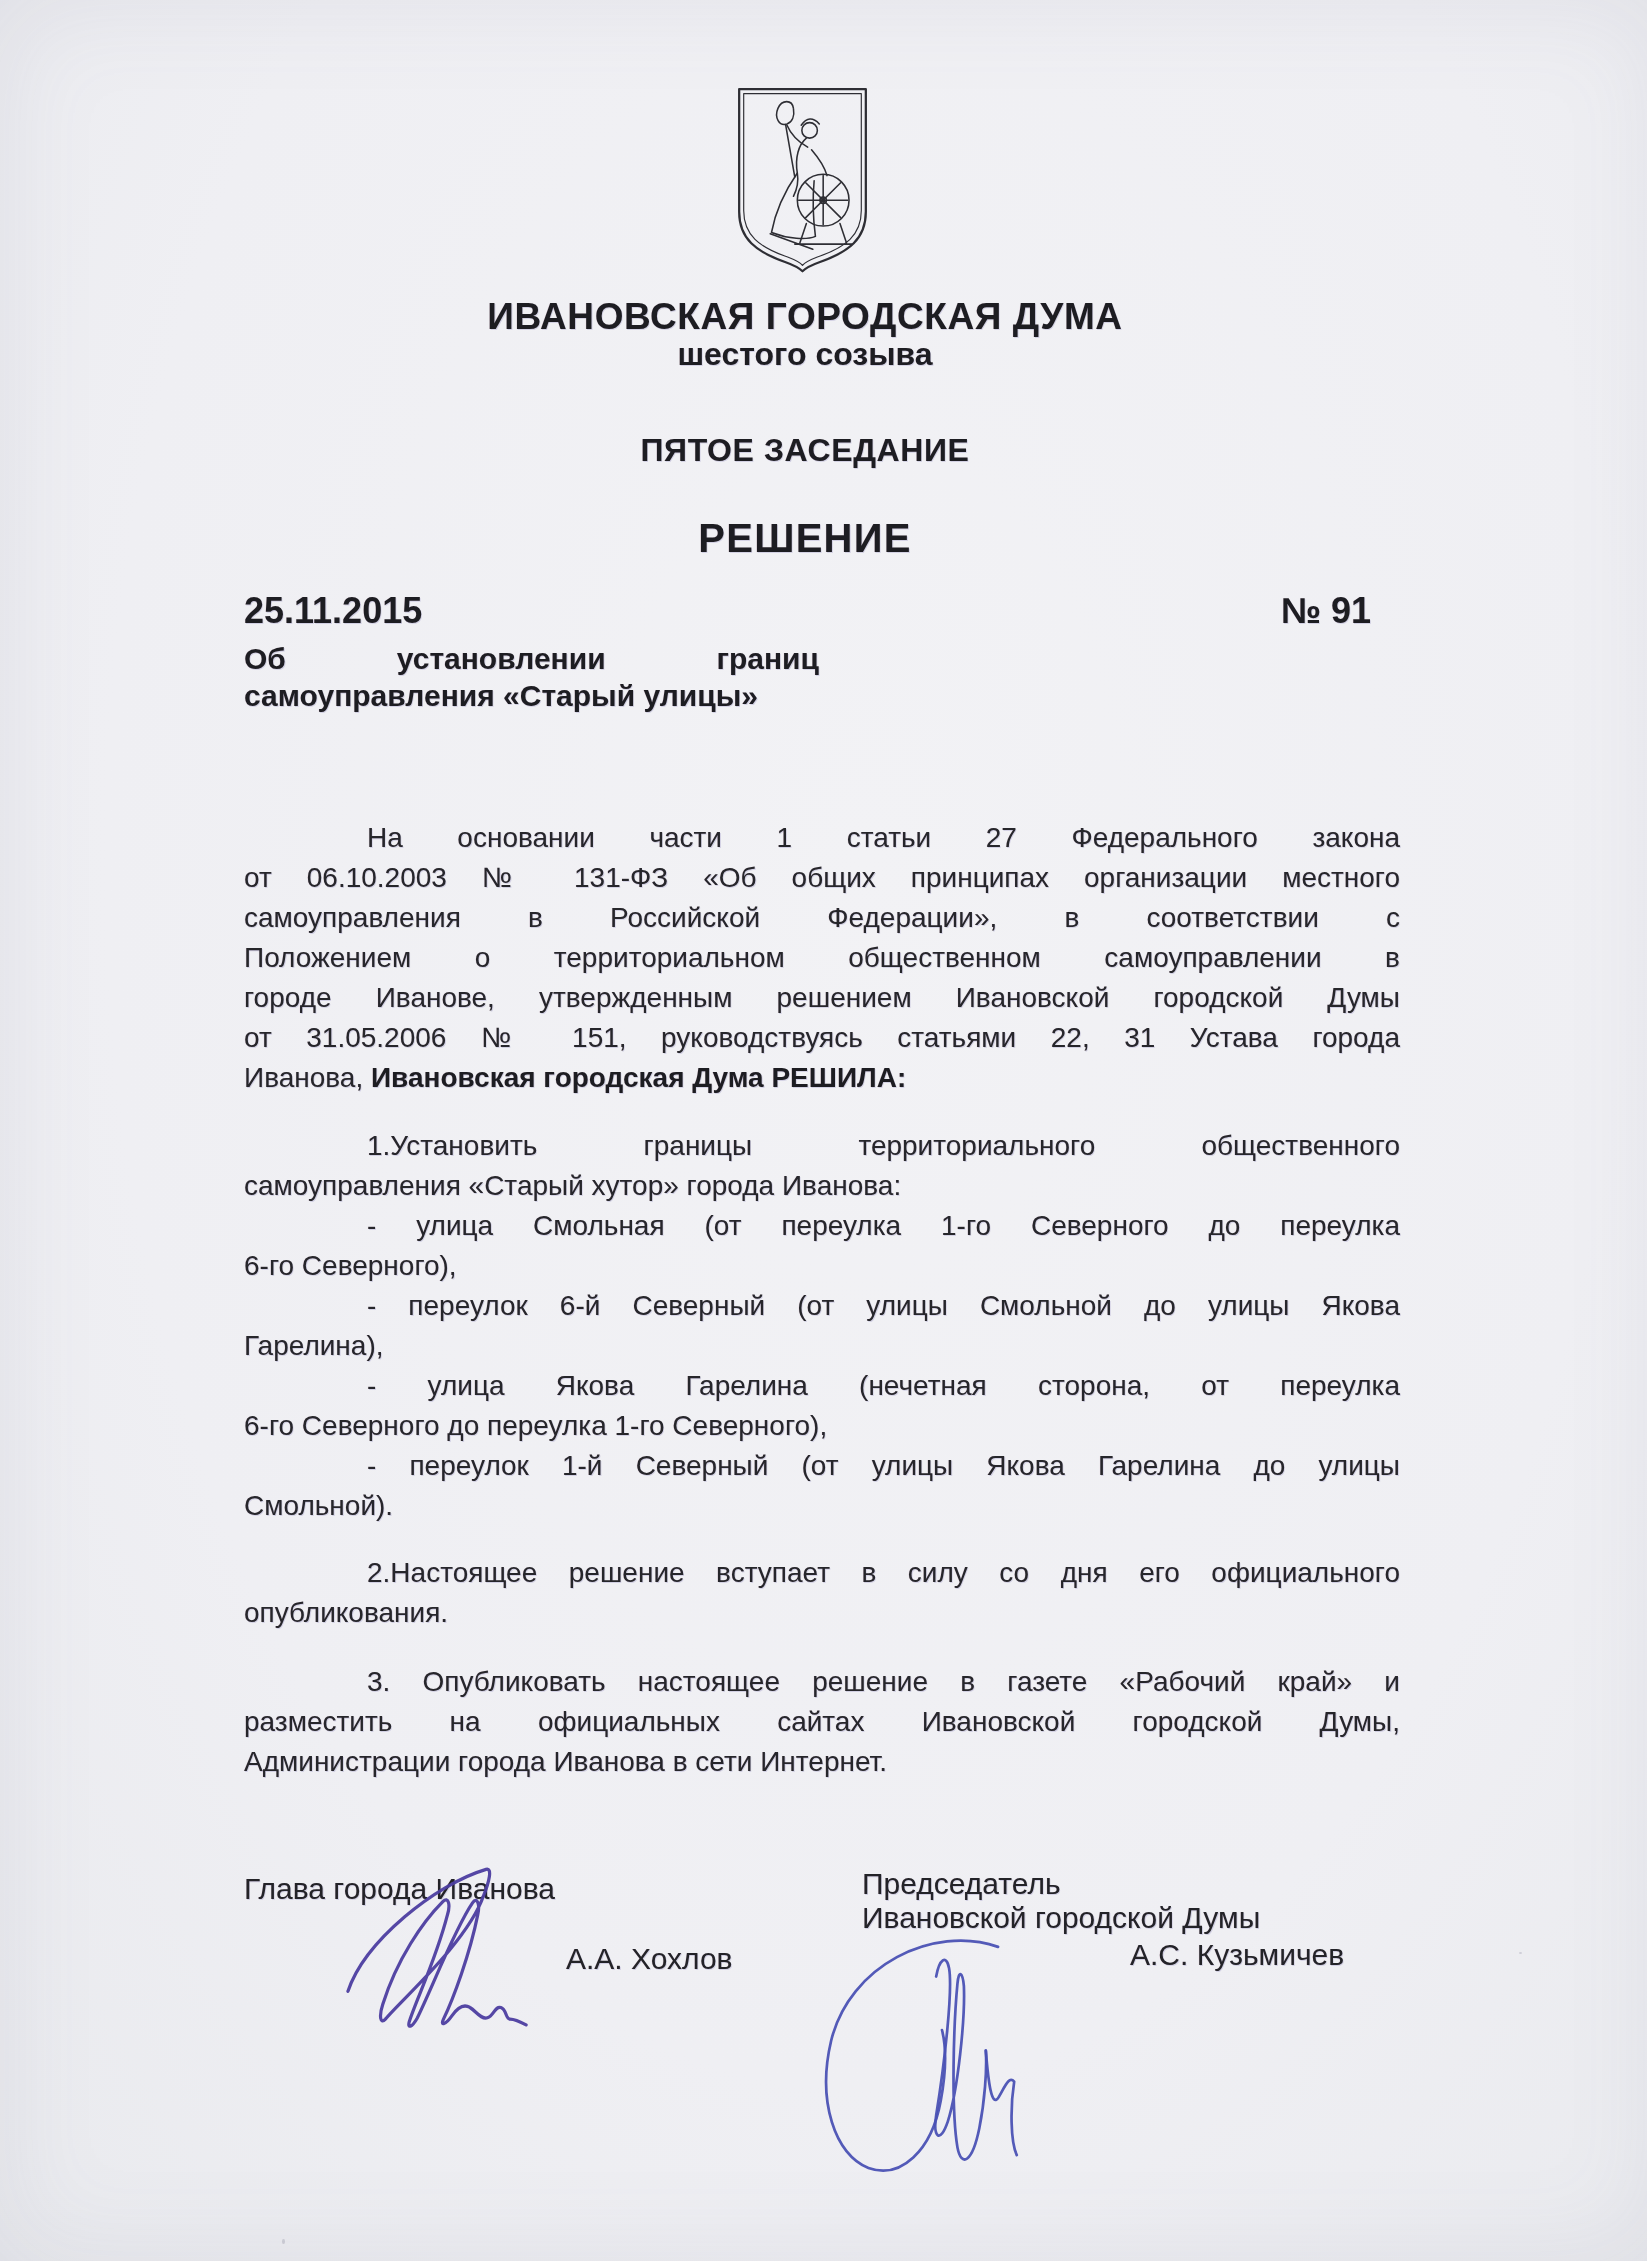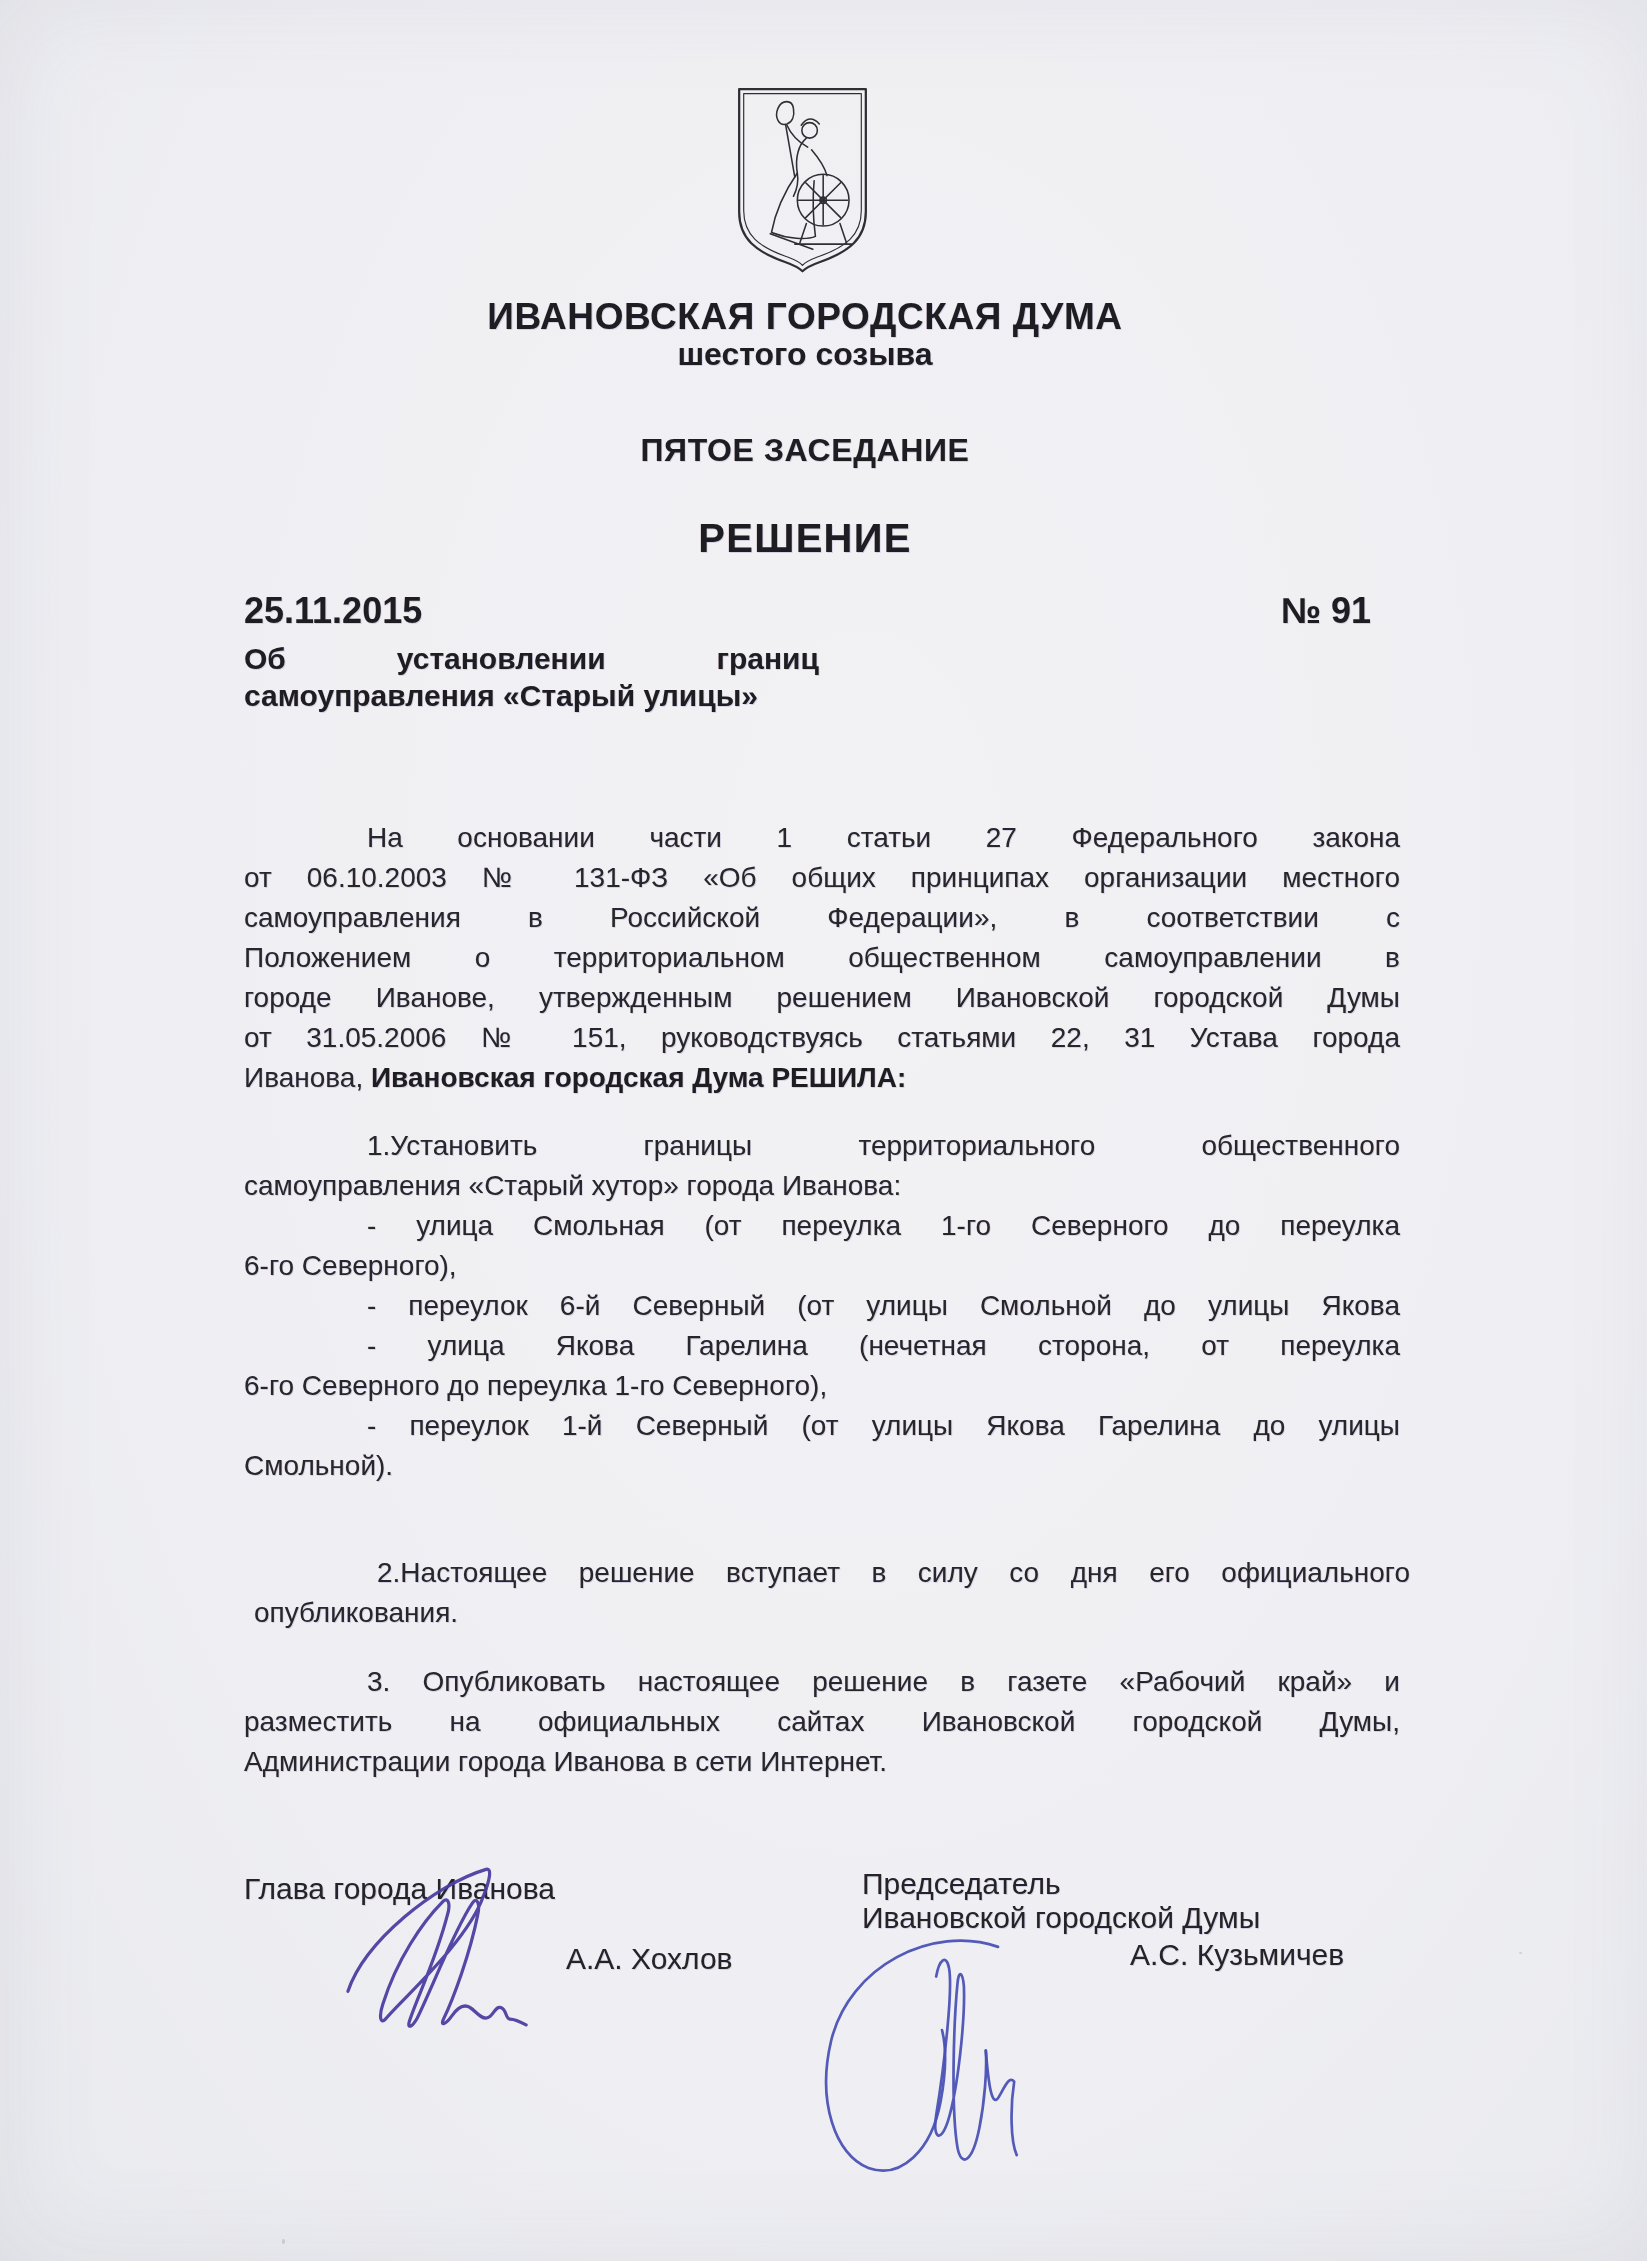--- a/index.html
+++ b/index.html
@@ -32,21 +32,21 @@
     font-weight:700;font-size:36px;line-height:1;color:#1d1d22;gap:24px;
   }
 
   .subject{
     position:absolute;left:244px;top:640px;width:575px;
     font-weight:700;font-size:30px;line-height:37px;color:#1d1d22;
   }
   .para{position:absolute;left:244px;width:1156px;font-size:28px;line-height:40px;}
   .preamble{top:818px;}
   .item1{top:1126px;}
-  .item2{top:1553px;margin-left:10px;}
+  .item2{top:1553px;}
   .item3{top:1662px;}
 
   .ln{display:block;}
   .j{text-align:justify;text-align-last:justify;}
   .ind{padding-left:123px;}
   b{font-weight:700;color:#1d1d22;}
 
   .sigtitle{position:absolute;font-size:30px;line-height:34px;color:#232328;}
   .sigL-title{left:244px;top:1872px;}
   .sigR-title{left:862px;top:1867px;}
@@ -113,20 +113,21 @@
     <span class="ln j txt">от 31.05.2006 № 151, руководствуясь статьями 22, 31 Устава города</span>
     <span class="ln txt"><span>Иванова, </span><b>Ивановская городская Дума РЕШИЛА:</b></span>
   </div>
 
   <div class="para item1">
     <span class="ln j ind txt">1.Установить границы территориального общественного</span>
     <span class="ln txt">самоуправления «Старый хутор» города Иванова:</span>
     <span class="ln j ind txt">- улица Смольная (от переулка 1-го Северного до переулка</span>
     <span class="ln txt">6-го Северного),</span>
     <span class="ln j ind txt">- переулок 6-й Северный (от улицы Смольной до улицы Якова</span>
+    <span class="ln txt">Гарелина),</span>
     <span class="ln j ind txt">- улица Якова Гарелина (нечетная сторона, от переулка</span>
     <span class="ln txt">6-го Северного до переулка 1-го Северного),</span>
     <span class="ln j ind txt">- переулок 1-й Северный (от улицы Якова Гарелина до улицы</span>
     <span class="ln txt">Смольной).</span>
   </div>
 
   <div class="para item2">
     <span class="ln j ind txt">2.Настоящее решение вступает в силу со дня его официального</span>
     <span class="ln txt">опубликования.</span>
   </div>

